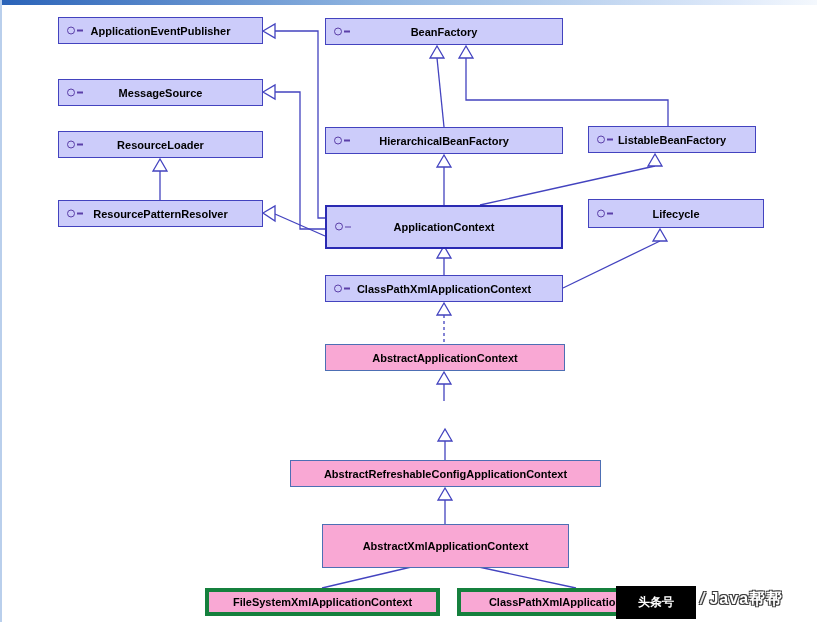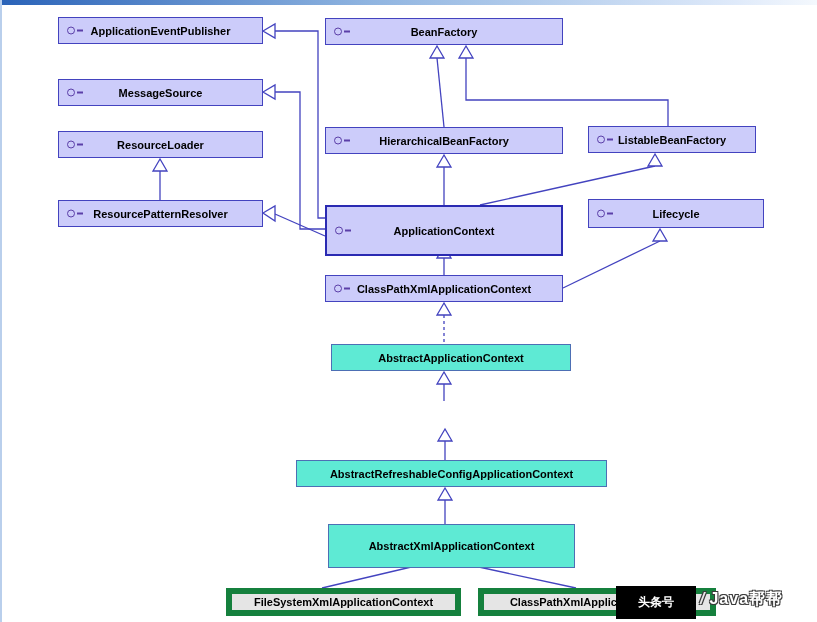--- a/index.html
+++ b/index.html
@@ -11,22 +11,22 @@
   .leftbar{position:absolute;left:0;top:0;width:2px;height:622px;background:#b9cfec;}
   .wires{position:absolute;left:0;top:0;width:817px;height:622px;}
   .wires line,.wires polyline{stroke:#4343bf;stroke-width:1.3;fill:none;}
   .wires polygon{fill:#ffffff;stroke:#4343bf;stroke-width:1.3;}
   .wires .dashed{stroke-dasharray:3 3;}
   .node{position:absolute;display:flex;align-items:center;justify-content:center;
         font-weight:bold;font-size:11px;color:#000;box-sizing:border-box;
         white-space:nowrap;overflow:hidden;}
   .iface{background:#ccccfa;border:1px solid #4343bf;}
   .iface.thick{border:2px solid #2a2ab2;}
-  .absclass{background:#5eead4;border:1px solid #4d6fb4;margin-left:6px;}
-  .concrete{background:#e5e5e5;border:6px solid #15803d;margin-left:21px;}
+  .absclass{background:#f9a8d4;border:1px solid #4d6fb4;}
+  .concrete{background:#f9a8d4;border:4px solid #15803d;}
   .ifico{position:absolute;left:8px;top:50%;width:16px;height:9px;transform:translateY(-50%);}
   .ifico::before{content:"";position:absolute;left:0;top:0;width:6px;height:6px;
                  border:1.7px solid #5b3fa8;border-radius:50%;}
   .ifico::after{content:"";position:absolute;left:10px;top:3.6px;width:6px;height:1.8px;
                 background:#5b3fa8;}
   .wm-box{position:absolute;left:616px;top:586px;width:80px;height:33px;background:#000;
           display:flex;align-items:center;justify-content:center;color:#fff;
           font-weight:bold;font-size:12px;}
   .wm-rest{position:absolute;left:700px;top:589px;font-weight:bold;font-size:16px;color:#fff;
            text-shadow:-1px -1px 0 #3a3a3a,1px -1px 0 #3a3a3a,-1px 1px 0 #3a3a3a,1px 1px 0 #3a3a3a;
@@ -151,21 +151,21 @@
   <div class="node iface" style="left:325px;top:127px;width:238px;height:27px">
     <span class="ifico"></span>
     <span>HierarchicalBeanFactory</span>
   </div>
 
   <div class="node iface" style="left:588px;top:126px;width:168px;height:27px">
     <span class="ifico"></span>
     <span>ListableBeanFactory</span>
   </div>
 
-  <div class="node iface thick" style="left:325px;top:205px;width:238px;height:51px">
+  <div class="node iface thick" style="left:325px;top:205px;width:238px;height:44px">
     <span class="ifico"></span>
     <span>ApplicationContext</span>
   </div>
 
   <div class="node iface" style="left:588px;top:199px;width:176px;height:29px">
     <span class="ifico"></span>
     <span>Lifecycle</span>
   </div>
 
   <div class="node iface" style="left:325px;top:275px;width:238px;height:27px">

